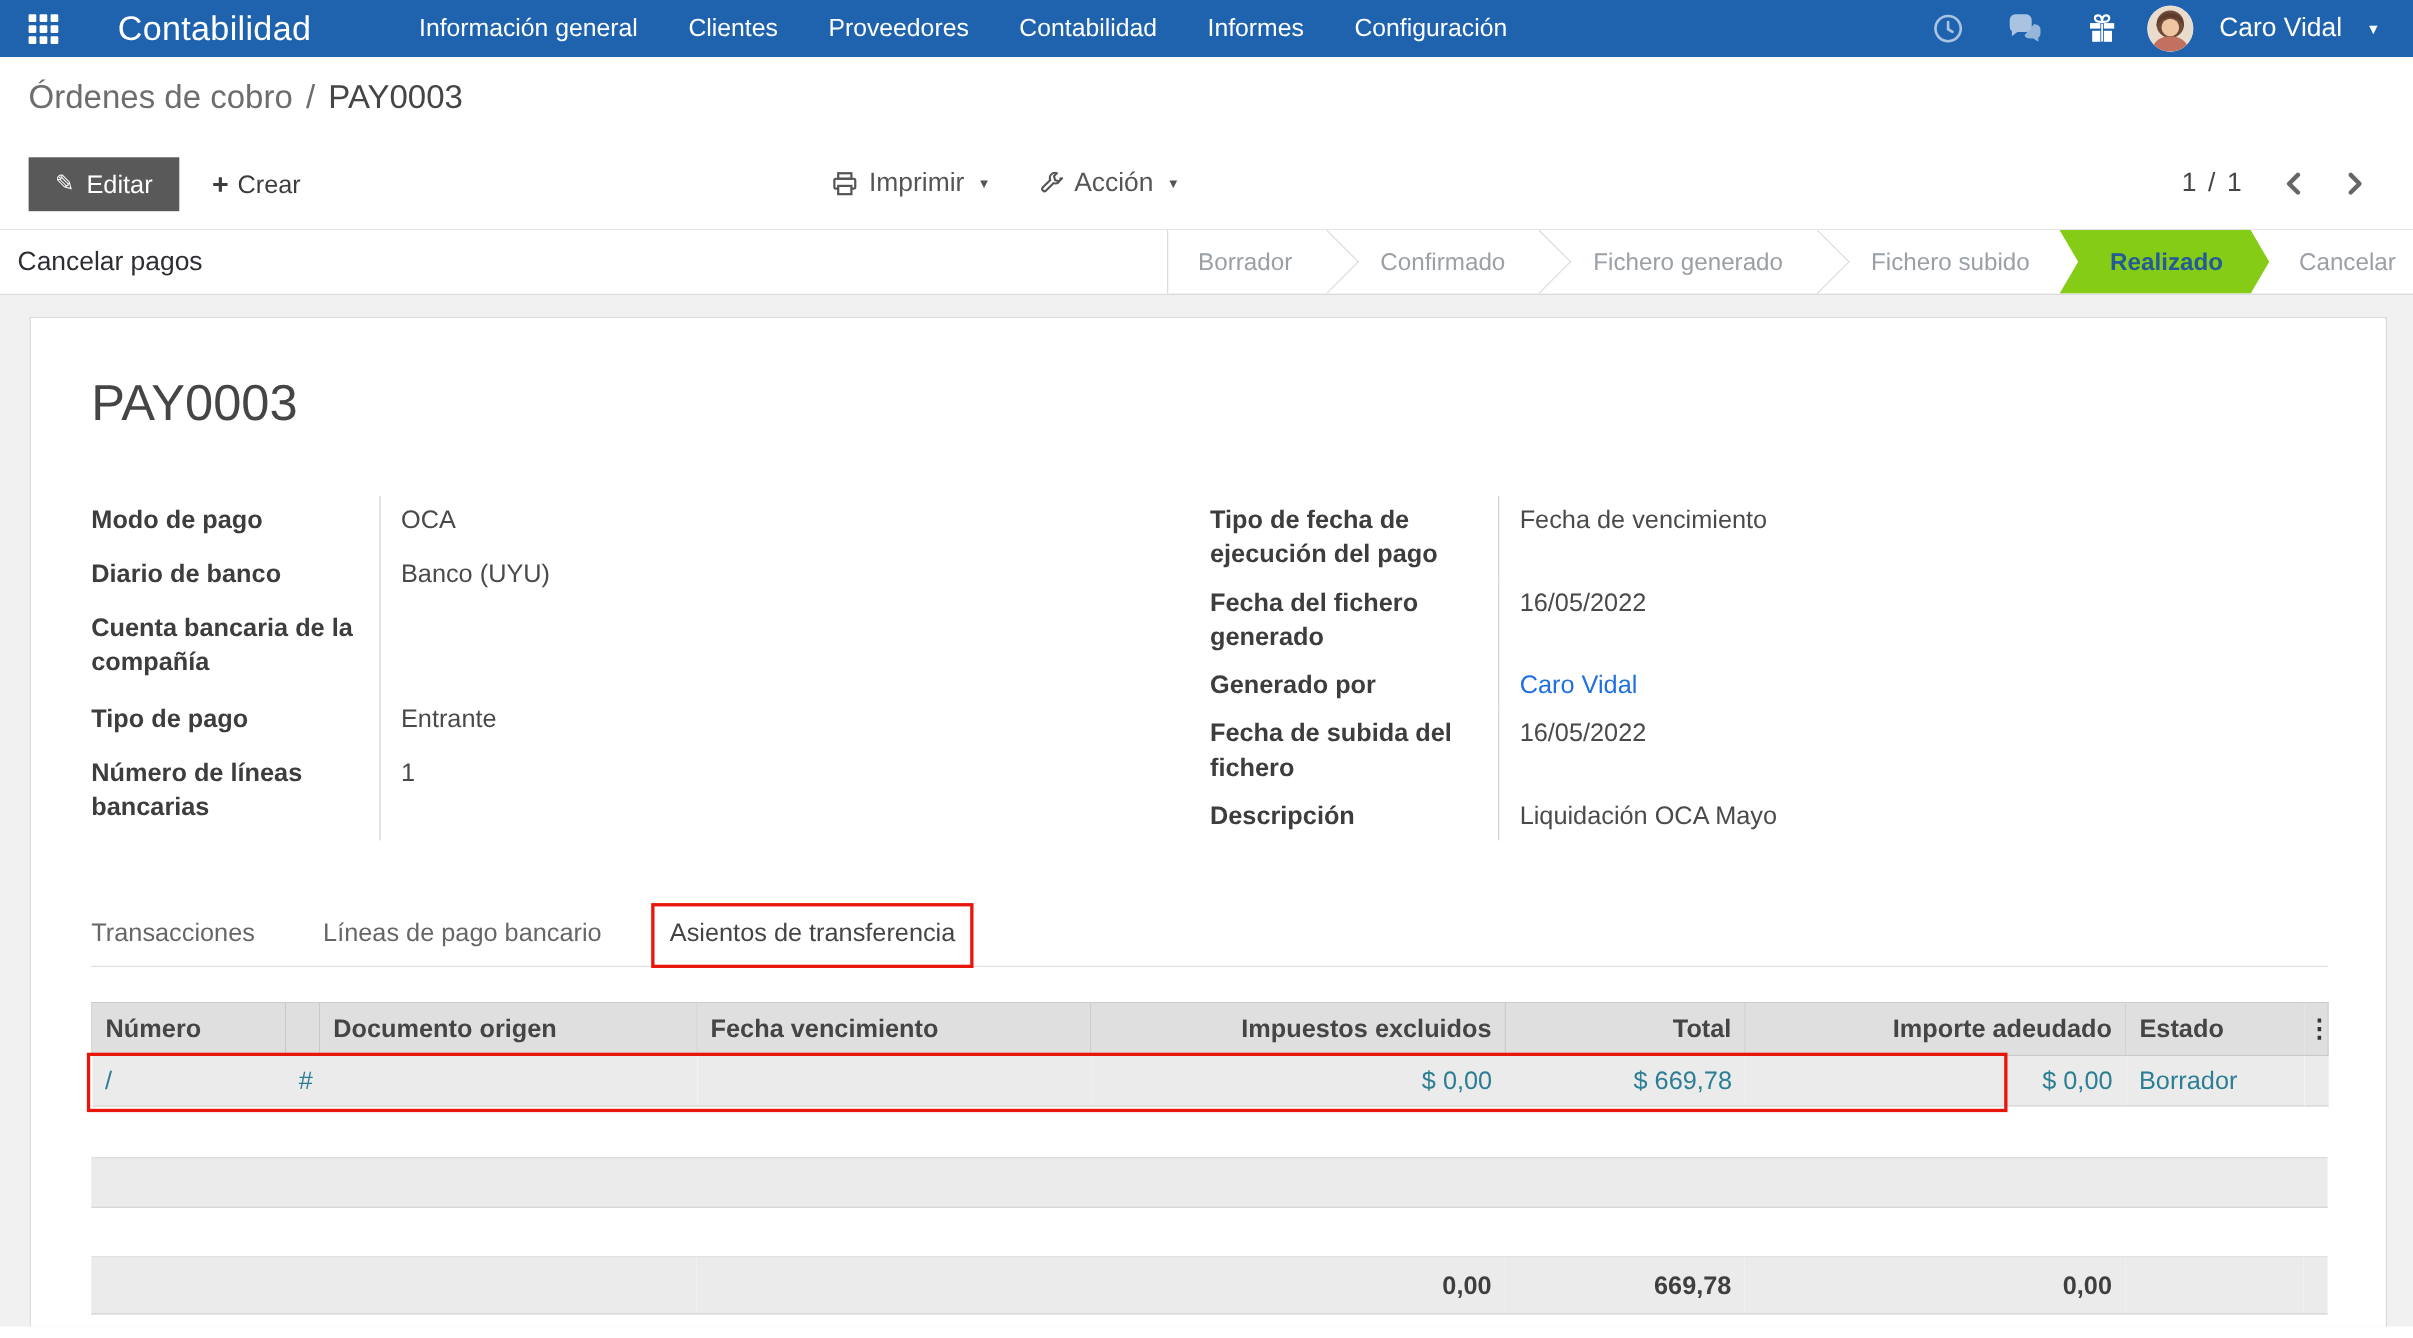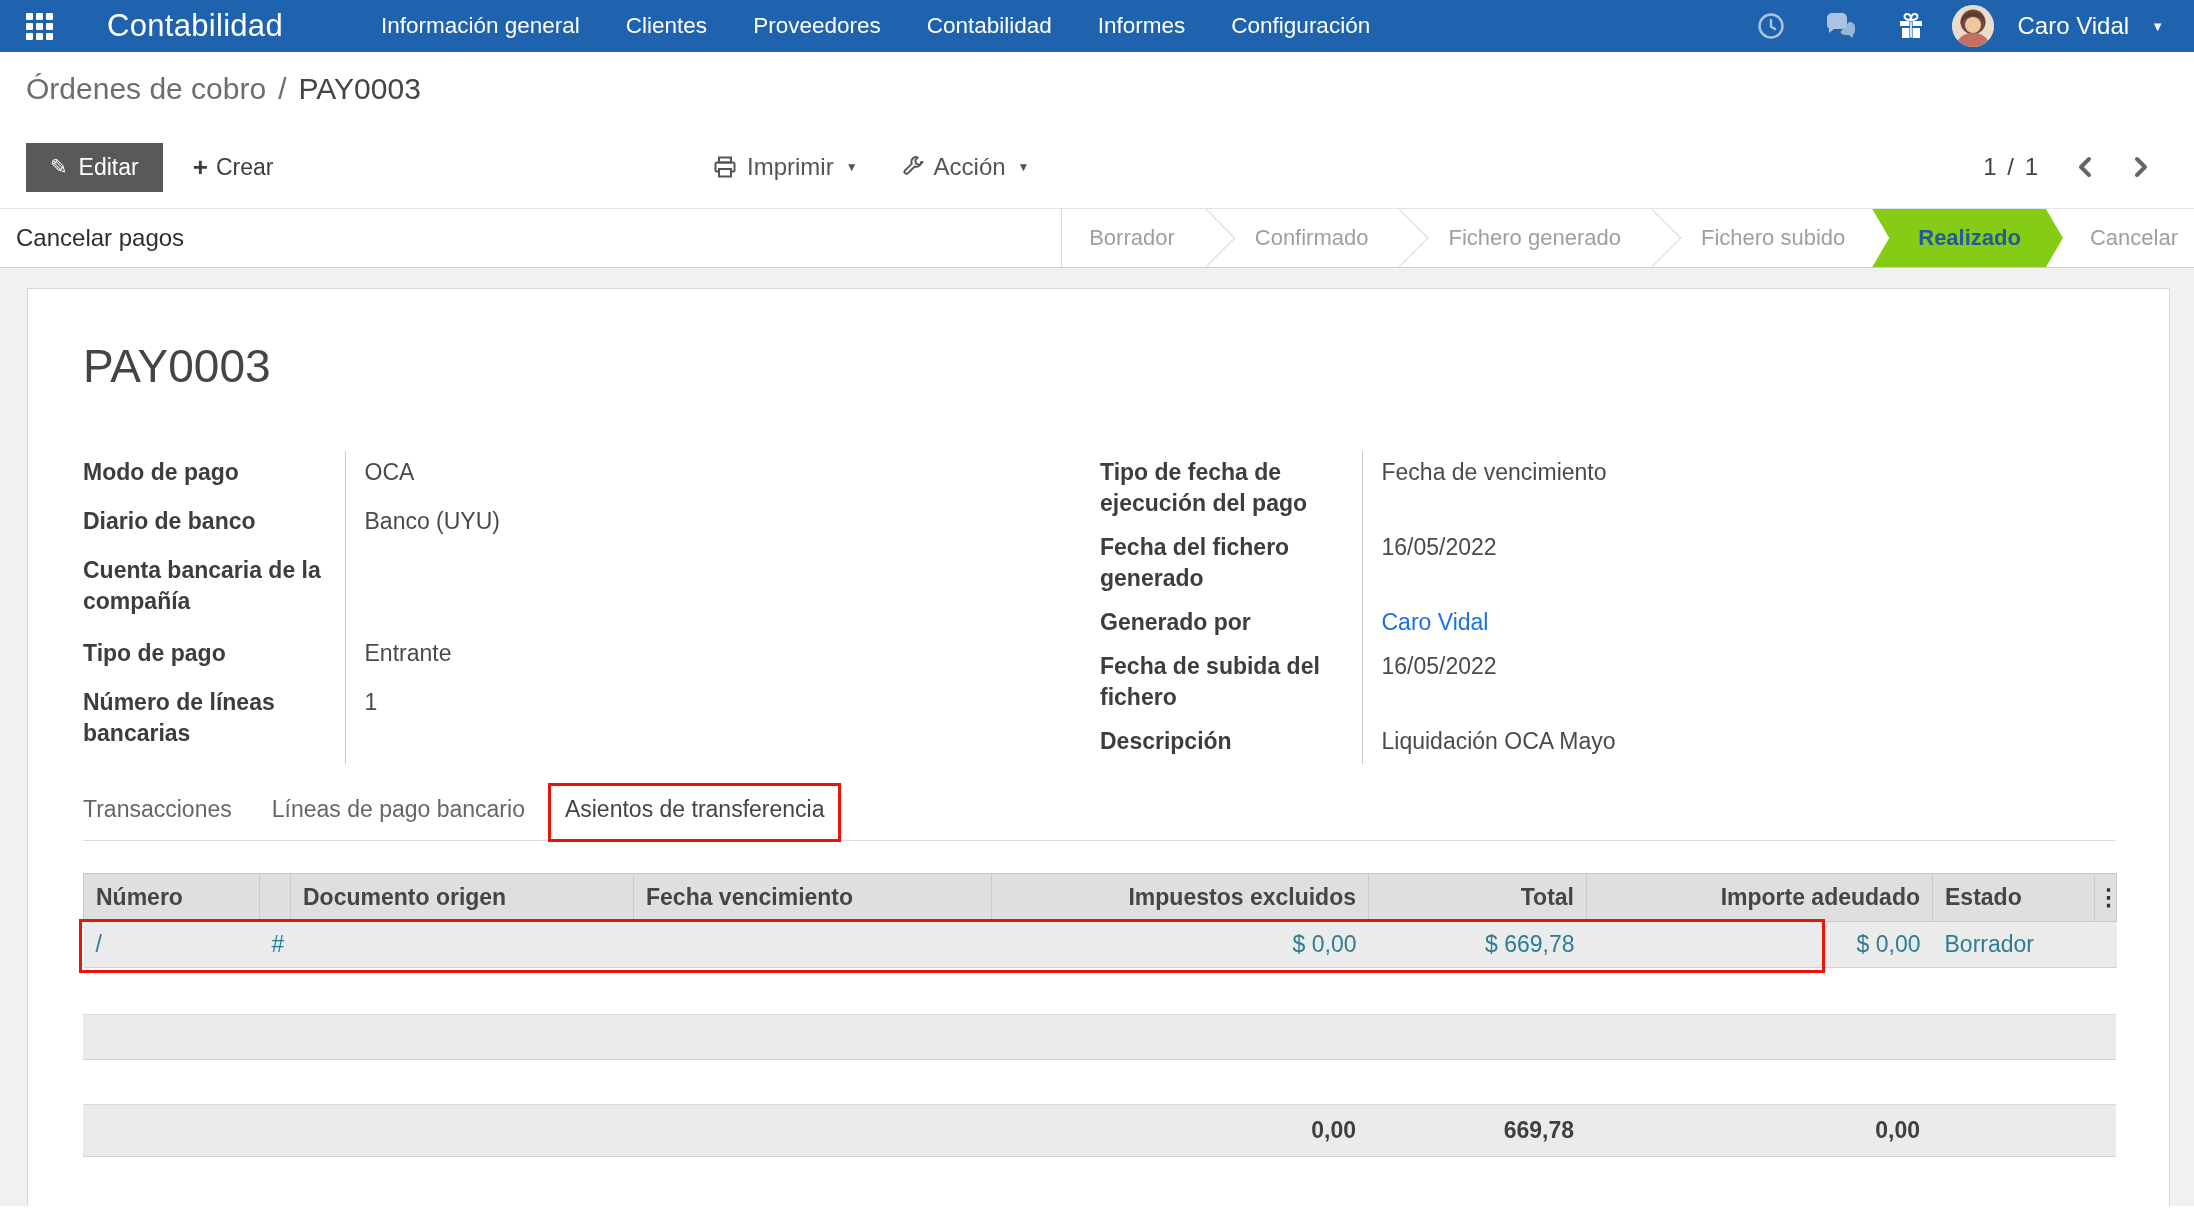--- a/index.html
+++ b/index.html
@@ -28,21 +28,21 @@
   .crumb-current { font-size:30px; color:#454545; }
 
   
   .ctrl-bar { height:82px; display:flex; align-items:center; padding:0 26px; position:relative; background:#fff; }
   .btn-edit { background:#595959; color:#fff; font-size:23px; padding:11px 24px;
     display:flex; align-items:center; gap:11px; cursor:pointer; border:none; }
   .btn-edit .pencil { font-size:21px; }
   .btn-create { display:flex; align-items:center; gap:8px; font-size:23px; color:#3d3d3d;
     margin-left:30px; cursor:pointer; }
   .btn-create .plus { font-weight:700; font-size:26px; }
-  .center-actions { position:absolute; left:713px; display:flex; gap:44px; align-items:center;
+  .center-actions { position:absolute; left:756px; display:flex; gap:44px; align-items:center;
     color:#555; font-size:24px; }
   .ddl { display:flex; align-items:center; gap:10px; cursor:pointer; }
   .ddl .caret2 { font-size:12px; color:#555; margin-left:2px; }
   .pager { margin-left:auto; display:flex; align-items:center; padding-right:16px; }
   .pager-count { font-size:24px; color:#454545; letter-spacing:2px; }
   .pager-btn { margin-left:34px; cursor:pointer; display:flex; align-items:center; }
 
   
   .status-bar { height:60px; display:flex; align-items:stretch; border-top:1px solid #e2e2e2;
     border-bottom:1px solid #cfcfcf; background:#fff; overflow:hidden; }
@@ -69,21 +69,21 @@
   .fgroup { display:table; border-collapse:collapse; }
   .fgroup.left { width:940px; } .fgroup.right { width:1016px; }
   .frow { display:table-row; }
   .flabel { display:table-cell; width:262px; font-size:23px; font-weight:700; color:#3d3d3d;
     padding:6px 14px 7px 0; line-height:1.35; vertical-align:top; }
   .fval { display:table-cell; border-left:1px solid #cccccc; padding:6px 0 7px 19px;
     font-size:23px; color:#4a4a4a; line-height:1.35; vertical-align:top; }
   .fval.link { color:#1f6fe0; cursor:pointer; }
 
   
-  .tabs { margin-top:32px; display:flex; gap:40px; align-items:flex-end;
+  .tabs { margin-top:70px; display:flex; gap:62px; align-items:flex-end;
     border-bottom:1px solid #dcdcdc; padding-bottom:17px; width:2033px; }
   .tab { font-size:23px; color:#666; cursor:pointer; position:relative; white-space:nowrap; }
   .tab.active { color:#444; }
   .annotation-tab { position:absolute; left:-17px; right:-17px; top:-13px; bottom:-19px;
     border:3px solid #e8150b; pointer-events:none; }
 
   
   .table-wrap { margin-top:32px; position:relative; width:1738px; }
   table.grid { border-collapse:collapse; table-layout:fixed; width:2033px; font-size:23px; }
   table.grid th { background:#dfdfdf; border:1px solid #c9c9c9; font-weight:700; color:#454545;

